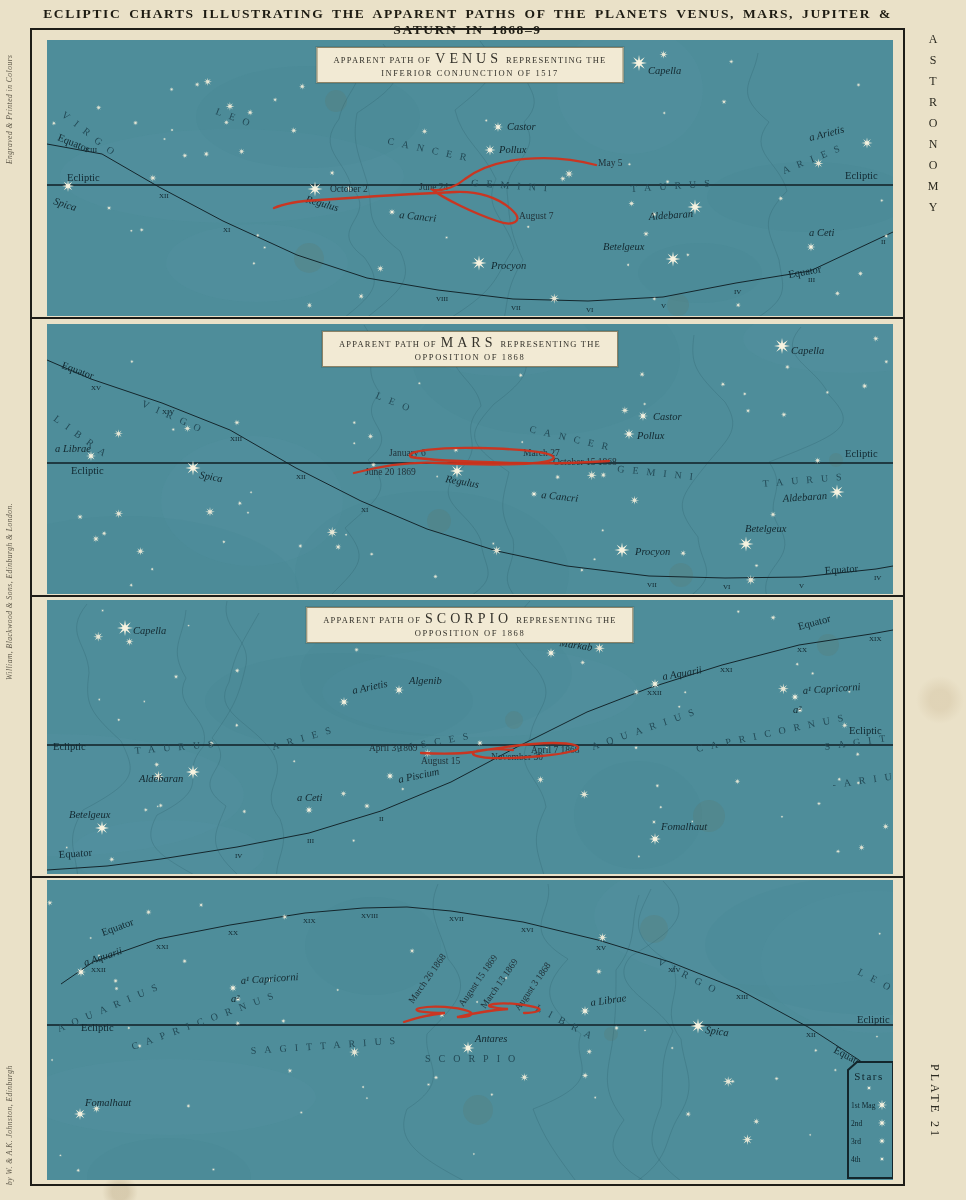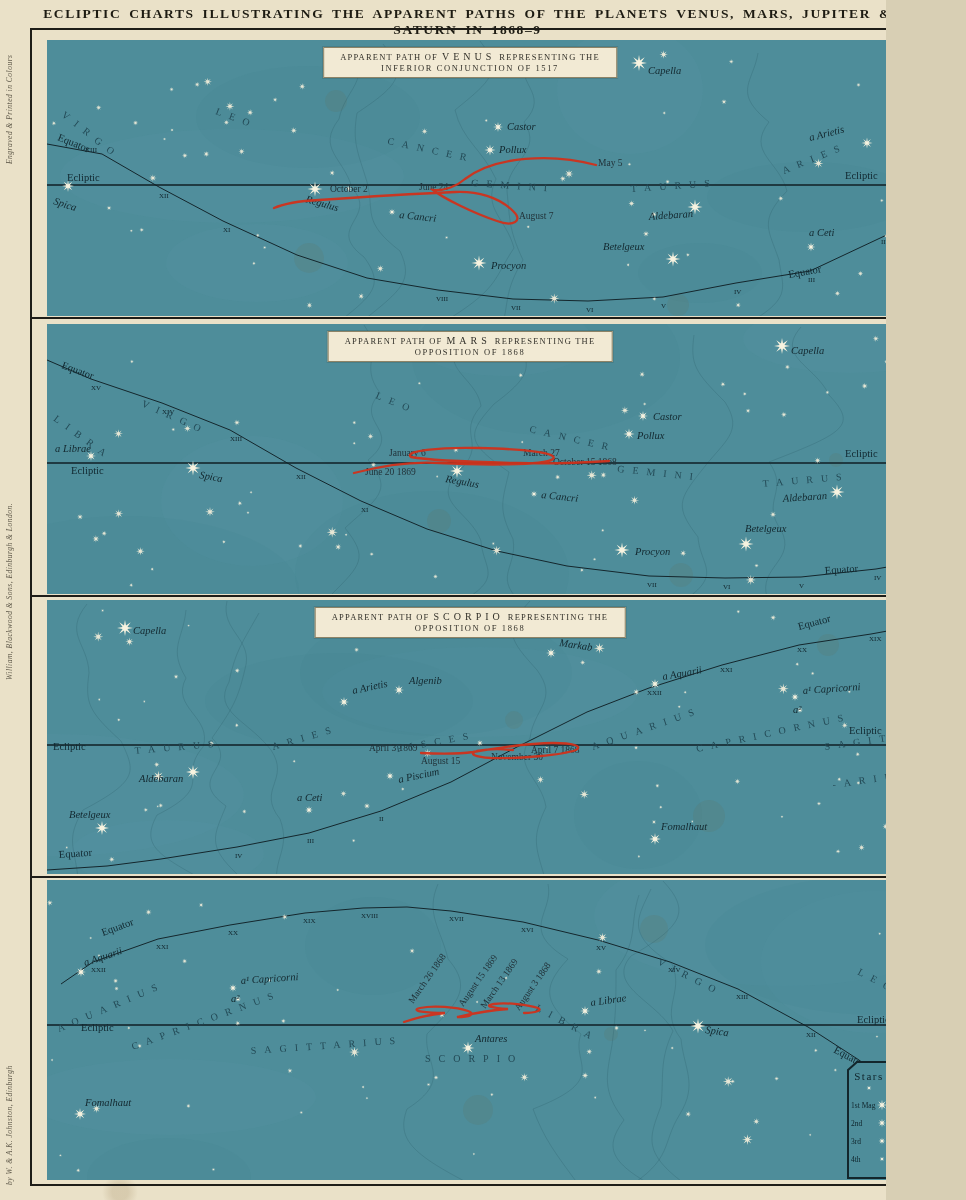--- a/index.html
+++ b/index.html
@@ -1,16 +1,16 @@
 <!DOCTYPE html>
 <html><head>
 <meta charset="utf-8">
 <style>
   html,body{margin:0;padding:0;background:#d8cfb4;}
-  .page{position:relative;width:886px;height:1200px;overflow:hidden;
+  .page{position:relative;width:966px;height:1200px;overflow:hidden;
     font-family:"Liberation Serif",serif;color:#201e16;
     background:
       radial-gradient(circle at 852px 120px, rgba(140,100,40,.20) 0 5px, transparent 13px),
       radial-gradient(circle at 762px 302px, rgba(140,100,40,.14) 0 4px, transparent 11px),
       radial-gradient(circle at 120px 1192px, rgba(120,90,40,.16) 0 8px, transparent 18px),
       radial-gradient(circle at 940px 700px, rgba(150,115,60,.12) 0 10px, transparent 24px),
       #eae1c8;}
   .title{position:absolute;top:6px;left:30px;width:875px;text-align:center;
     font-weight:bold;font-size:13.5px;letter-spacing:1.6px;word-spacing:3px;color:#1d1b12;}
   .frame{position:absolute;left:30px;top:28px;width:875px;height:1158px;
@@ -23,21 +23,21 @@
   .panel svg text.sname{font-style:italic;font-size:10.5px;fill:#13282f;}
   .panel svg text.date{font-size:9.5px;fill:#22333a;}
   .panel svg text.lline{font-size:10.5px;fill:#112830;}
   .panel svg text.num{font-size:7px;fill:#13272e;}
   .panel svg text.legt{font-size:11px;fill:#0f242b;letter-spacing:1.5px;font-style:normal;}
   .panel svg text.legl{font-size:7.5px;fill:#0f242b;font-style:normal;}
   .phead{position:absolute;left:50%;top:7px;transform:translateX(-50%);
     background:#f2ead4;border:1px solid #8d8366;box-shadow:0 0 0 1px rgba(40,40,30,.15);
     padding:3px 16px 4px;text-align:center;color:#33312a;white-space:nowrap;z-index:5;}
   .phead .l1{font-size:8.5px;letter-spacing:1.2px;}
-  .phead .planet{font-size:10px;letter-spacing:4px;margin:4px 4px;}
+  .phead .planet{font-size:14px;letter-spacing:4px;margin:4px 4px;}
   .phead .l2{font-size:8.5px;letter-spacing:1.6px;margin-top:1px;}
   .mside{position:absolute;writing-mode:vertical-rl;color:#5d5748;font-style:italic;
     font-size:7.5px;letter-spacing:.5px;transform:rotate(180deg);}
   .mright-top{position:absolute;left:925px;top:32px;writing-mode:vertical-rl;
     text-orientation:upright;letter-spacing:7px;font-size:12px;color:#2c2a20;}
   .mright-bot{position:absolute;left:927px;top:1064px;writing-mode:vertical-rl;
     font-size:12px;letter-spacing:3px;color:#2c2a20;}
   .watermark{position:absolute;left:46px;top:1054px;width:900px;z-index:50;
     font-family:"DejaVu Serif","Liberation Serif",serif;font-weight:bold;
     font-size:84px;line-height:1.1;letter-spacing:-1px;white-space:nowrap;

